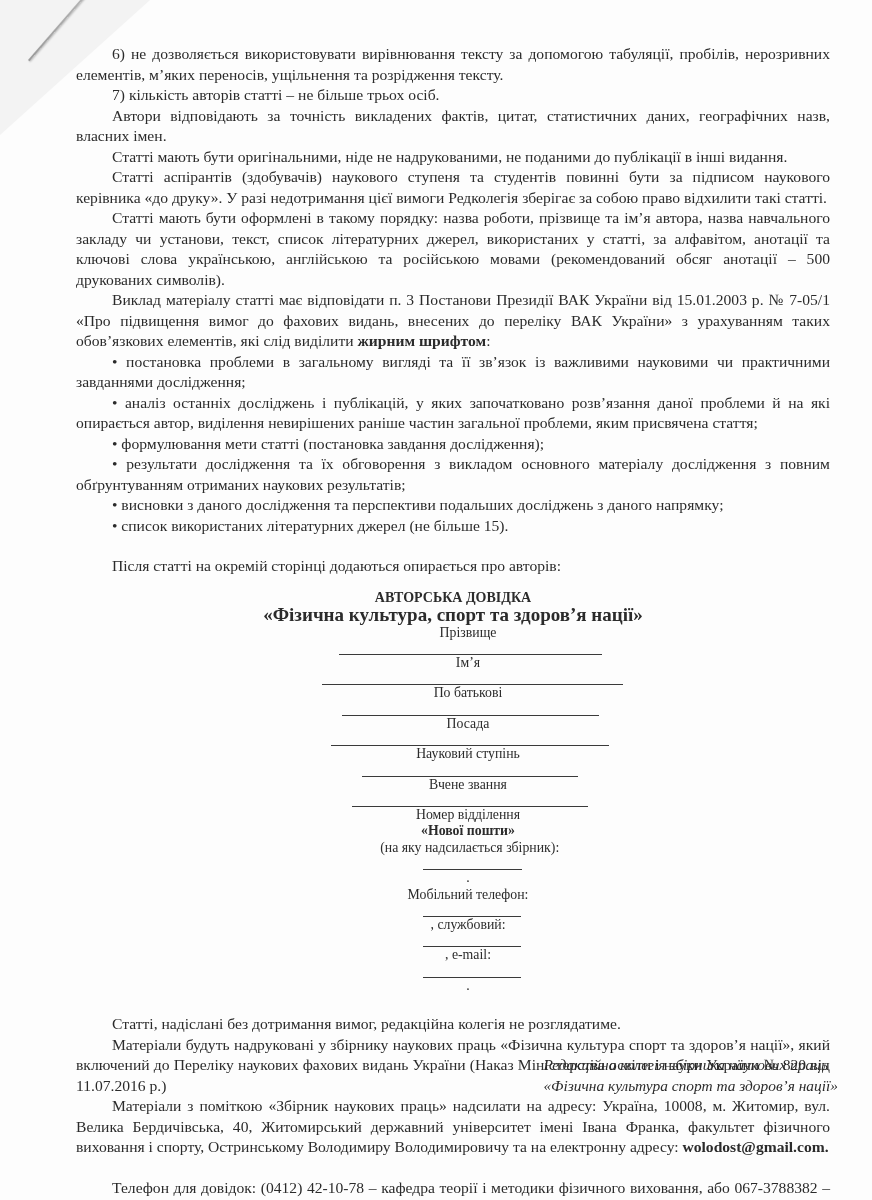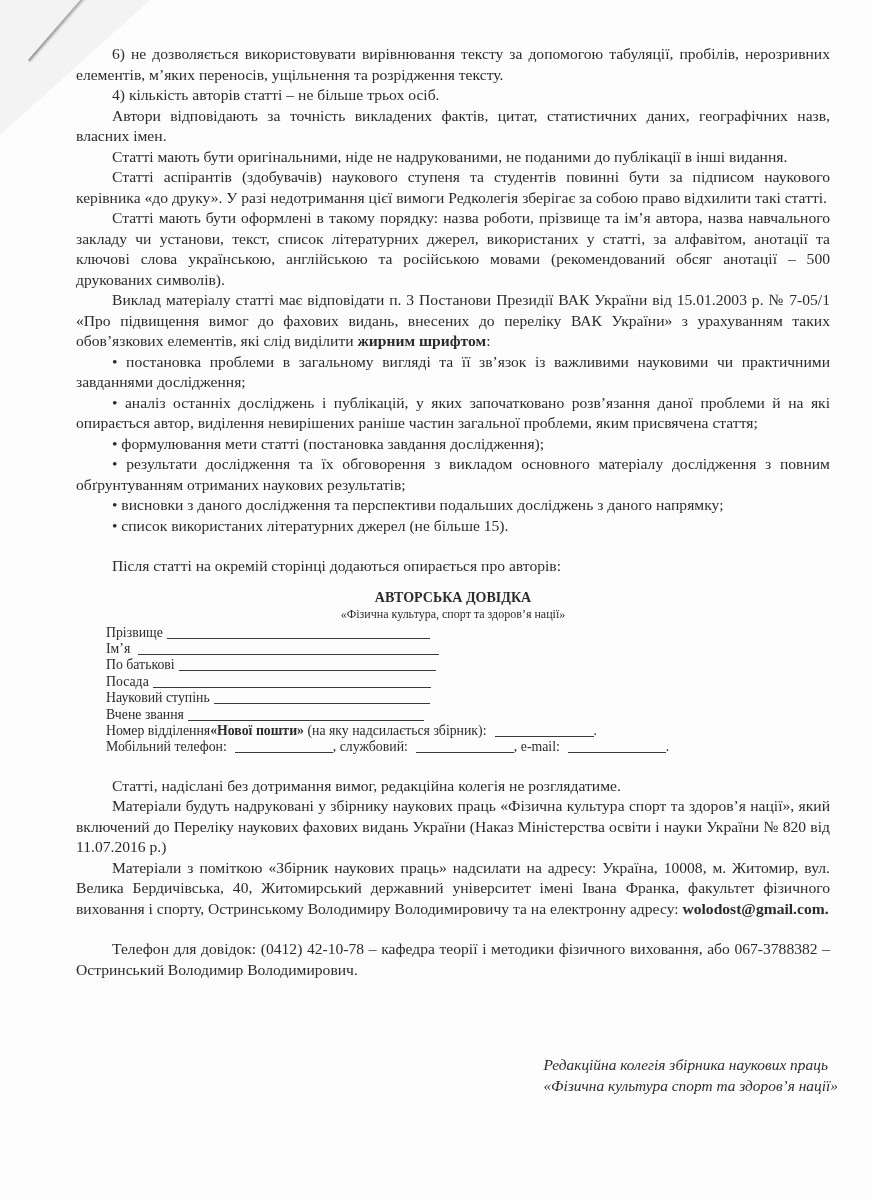--- a/index.html
+++ b/index.html
@@ -60,35 +60,36 @@
     b, .bold { font-weight: bold; }
     .card-title {
       text-align: center;
       font-weight: bold;
       font-size: 14px;
       line-height: 17px;
       margin-top: 12px;
     }
     .card-subtitle {
       text-align: center;
-      font-weight: normal;
-      font-size: 12px;
+      font-weight: bold;
+      font-size: 19px;
       line-height: 17px;
     }
     .form {
       margin-left: 30px;
       font-size: 13.8px;
       line-height: 16.4px;
       text-align: left;
       margin-top: 2px;
     }
     .form-row {
       display: flex;
-      align-items: flex-start;
+      align-items: center;
       white-space: nowrap;
+      flex-direction: column;
     }
     .field-line {
       display: inline-block;
       border-bottom: 1px solid #3a3a3a;
       height: 13px;
       margin-left: 4px;
     }
     .italic {
     }
     .signature {
@@ -104,21 +105,21 @@
   </style>
 </head>
 <body>
 
 <div class="page">
   <div class="fold"></div>
   <div class="fold-edge"></div>
 
   <div class="content">
     <p class="p">6) не дозволяється використовувати вирівнювання тексту за допомогою табуляції, пробілів, нерозривних елементів, м’яких переносів, ущільнення та розрідження тексту.</p>
-    <p class="p">4) кількість авторів статті – не більше трьох осіб.</p>
+    <p class="p">7) кількість авторів статті – не більше трьох осіб.</p>
     <p class="p">Автори відповідають за точність викладених фактів, цитат, статистичних даних, географічних назв, власних імен.</p>
     <p class="p">Статті мають бути оригінальними, ніде не надрукованими, не поданими до публікації в інші видання.</p>
     <p class="p">Статті аспірантів (здобувачів) наукового ступеня та студентів повинні бути за підписом наукового керівника «до друку». У разі недотримання цієї вимоги Редколегія зберігає за собою право відхилити такі статті.</p>
     <p class="p">Статті мають бути оформлені в такому порядку: назва роботи, прізвище та ім’я автора, назва навчального закладу чи установи, текст, список літературних джерел, використаних у статті, за алфавітом, анотації та ключові слова українською, англійською та російською мовами (рекомендований обсяг анотації – 500 друкованих символів).</p>
 
     <p class="p"><span>Виклад матеріалу статті має відповідати п. 3 Постанови Президії ВАК України від 15.01.2003 р. № 7-05/1 «Про підвищення вимог до фахових видань, внесених до переліку ВАК України» з урахуванням таких обов’язкових елементів, які слід виділити </span><b>жирним шрифтом</b><span>:</span></p>
 
     <p class="p">• постановка проблеми в загальному вигляді та її зв’язок із важливими науковими чи практичними завданнями дослідження;</p>
     <p class="p">• аналіз останніх досліджень і публікацій, у яких започатковано розв’язання даної проблеми й на які опирається автор, виділення невирішених раніше частин загальної проблеми, яким присвячена стаття;</p>
     <p class="p">• формулювання мети статті (постановка завдання дослідження);</p>

